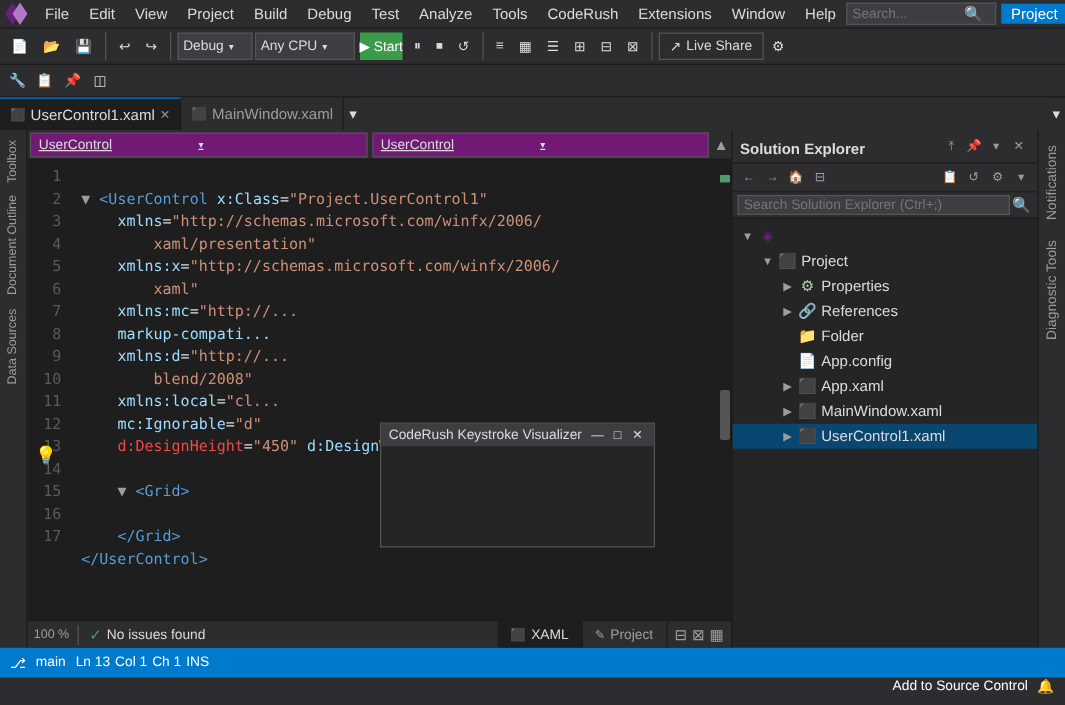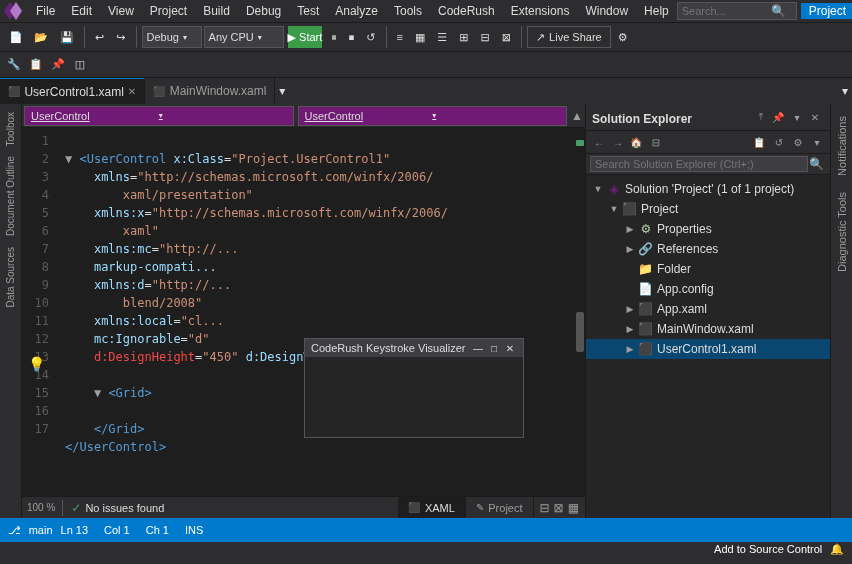--- a/index.html
+++ b/index.html
@@ -87,21 +87,21 @@
     .tree-arrow { width: 16px; display: inline-flex; align-items: center; justify-content: center; color: #9d9d9d; font-size: 9px; }
     .tree-icon { width: 16px; height: 16px; display: inline-flex; align-items: center; justify-content: center; margin-right: 3px; font-size: 12px; }
     .tree-label { font-size: 12px; }
     .folder-icon { color: #dcb67a; }
     .proj-icon { color: #7fb0db; }
     .xaml-icon { color: #6bafee; }
 
     
     .status-bar { height: 24px; background: #007acc; display: flex; align-items: center; padding: 0 8px; gap: 8px; font-size: 11px; color: white; }
     .status-left { display: flex; align-items: center; gap: 8px; }
-    .status-mid { flex: 1; display: flex; align-items: center; gap: 16px; }
+    .status-mid { flex: 1; display: flex; align-items: center; gap: 4px; }
     .status-right { display: flex; align-items: center; gap: 8px; margin-top: 38px; }
 
     
     .bottom-tabs { display: flex; align-items: center; background: #2d2d30; height: 22px; border-top: 1px solid #1b1b1c; }
     .bottom-tab { display: flex; align-items: center; gap: 4px; padding: 0 10px; height: 22px; font-size: 11px; cursor: pointer; color: #9d9d9d; border-right: 1px solid #1b1b1c; }
     .bottom-tab.active { background: #1e1e1e; color: #dcdcdc; }
     .bottom-tab-icon { font-size: 10px; }
   </style>
 </head>
 <body>
@@ -316,21 +316,20 @@
     </div>
     <div class="se-search">
       <input type="text" class="se-search-input" placeholder="Search Solution Explorer (Ctrl+;)" style="">
       <div class="se-search-icon">🔍</div>
     </div>
     <div class="se-tree">
 
       <div class="tree-item">
         <span class="tree-arrow">▼</span>
         <span class="tree-icon" style="color:#68217a;">◈</span>
-        <span class="tree-label">Solution 'Project' (1 of 1 project)</span>
       </div>
 
       <div class="tree-item">
         <span style="display:inline-block; width:16px;"></span>
         <span class="tree-arrow">▼</span>
         <span class="tree-icon proj-icon">⬛</span>
         <span class="tree-label">Project</span>
       </div>
 
       <div class="tree-item">

